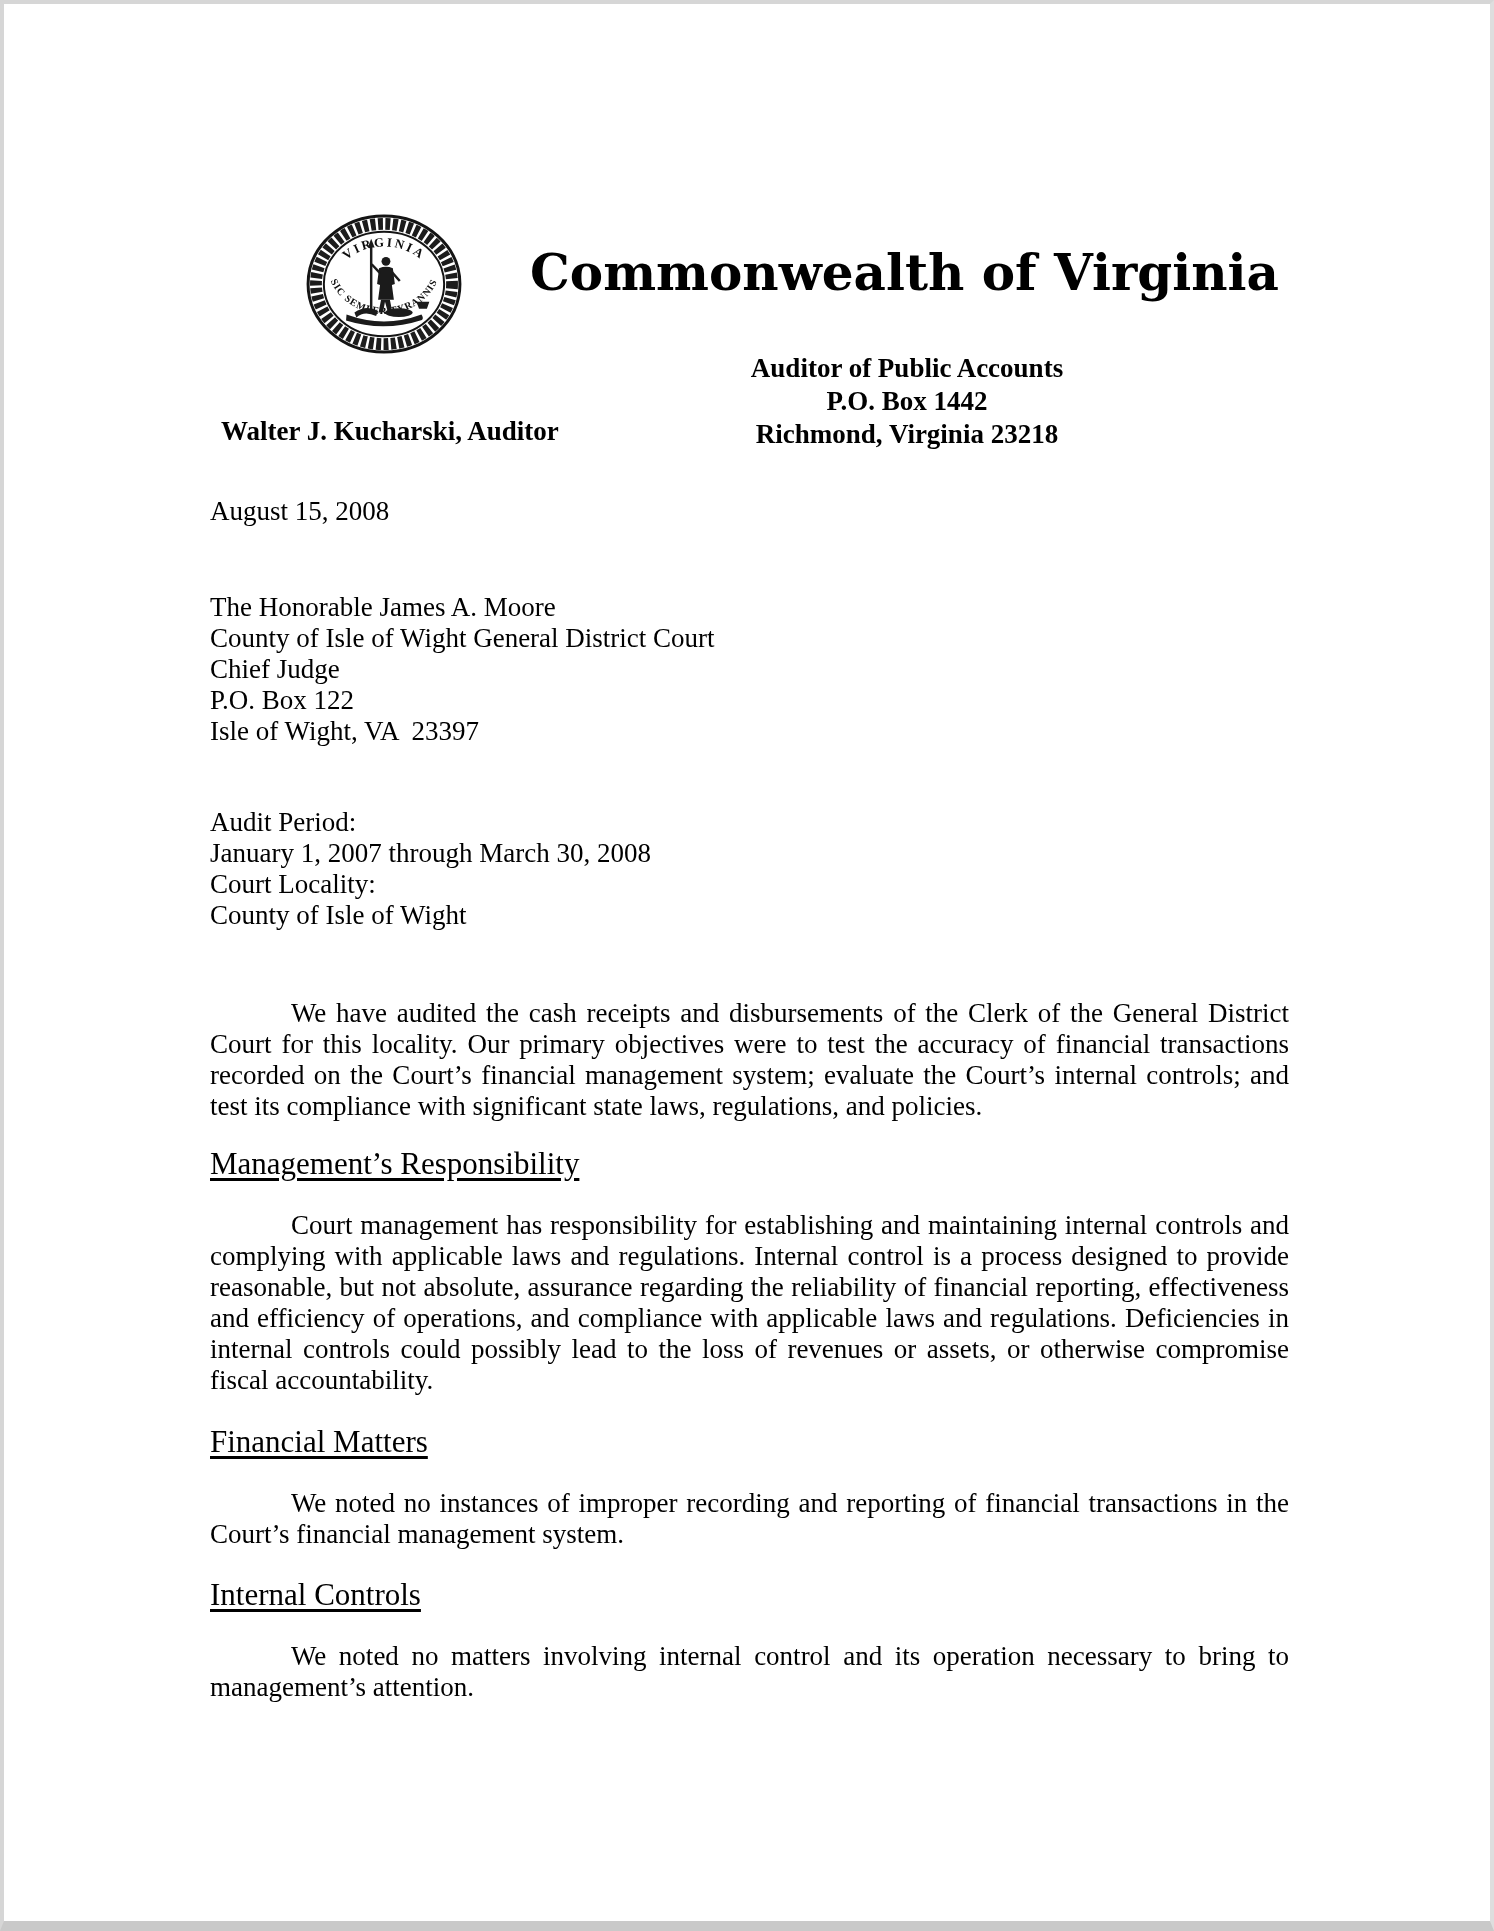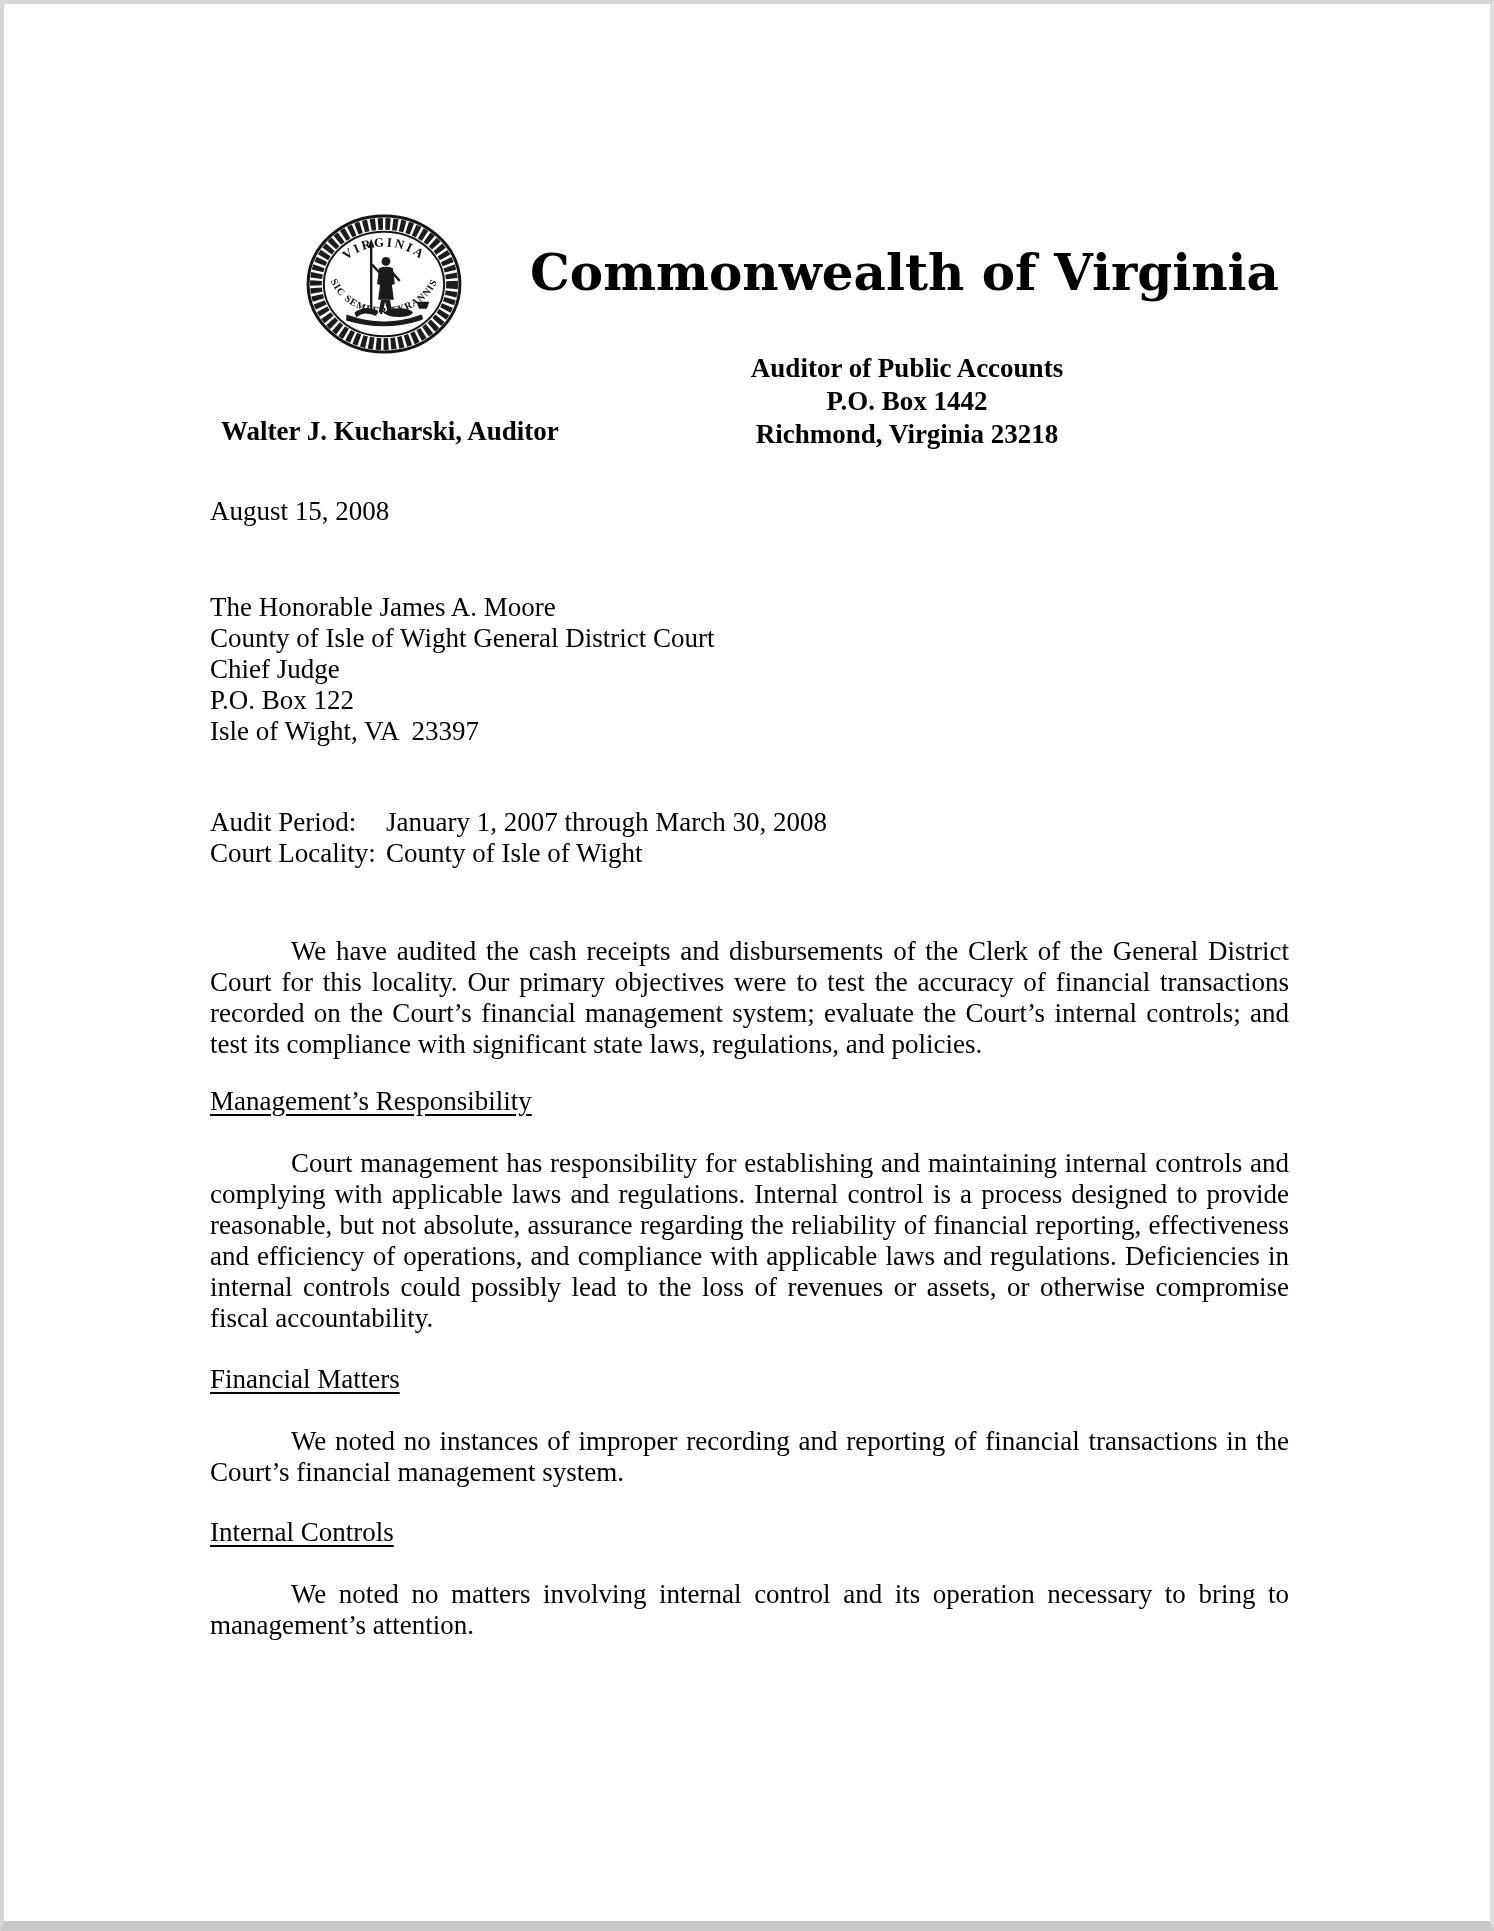--- a/index.html
+++ b/index.html
@@ -78,34 +78,34 @@
     line-height: 31px;
   }
   .content p, .content h2 { margin: 0; padding: 0; }
 
   .date-line { margin-left: 536px; }
 
   .recipient { margin-top: 65px; }
   .recipient div { white-space: pre-wrap; }
 
   .audit-info { margin-top: 60px; }
-  .audit-row { display: flex; }
+  .audit-row { display: flex; flex-direction: column; }
   .audit-label { width: 176px; flex-shrink: 0; }
 
   .para {
     text-align: justify;
     text-indent: 81px;
   }
   .para-1 { margin-top: 67px !important; }
   .para-2 { margin-top: 31px !important; }
   .para-3 { margin-top: 31px !important; }
   .para-4 { margin-top: 31px !important; }
 
   .section-heading {
-    font-size: 27px;
+    font-size: 31px;
     line-height: 31px;
     font-weight: normal;
     text-decoration: underline;
     text-underline-offset: 4px;
   }
   .heading-1 { margin-top: 26px !important; }
   .heading-2 { margin-top: 30px !important; }
   .heading-3 { margin-top: 29px !important; }
 </style>
 </head>

